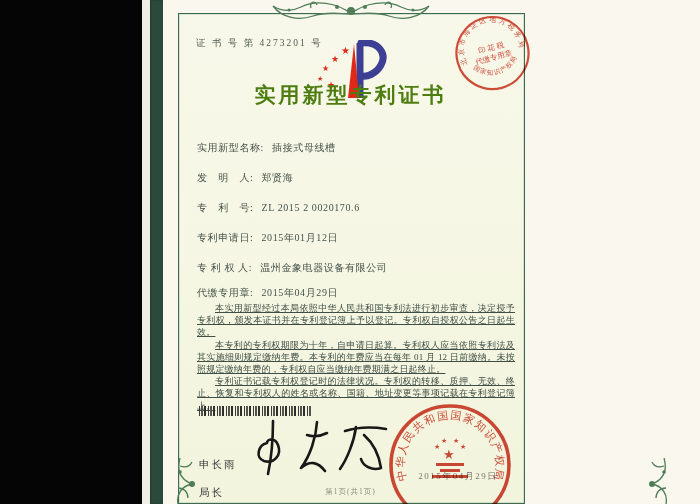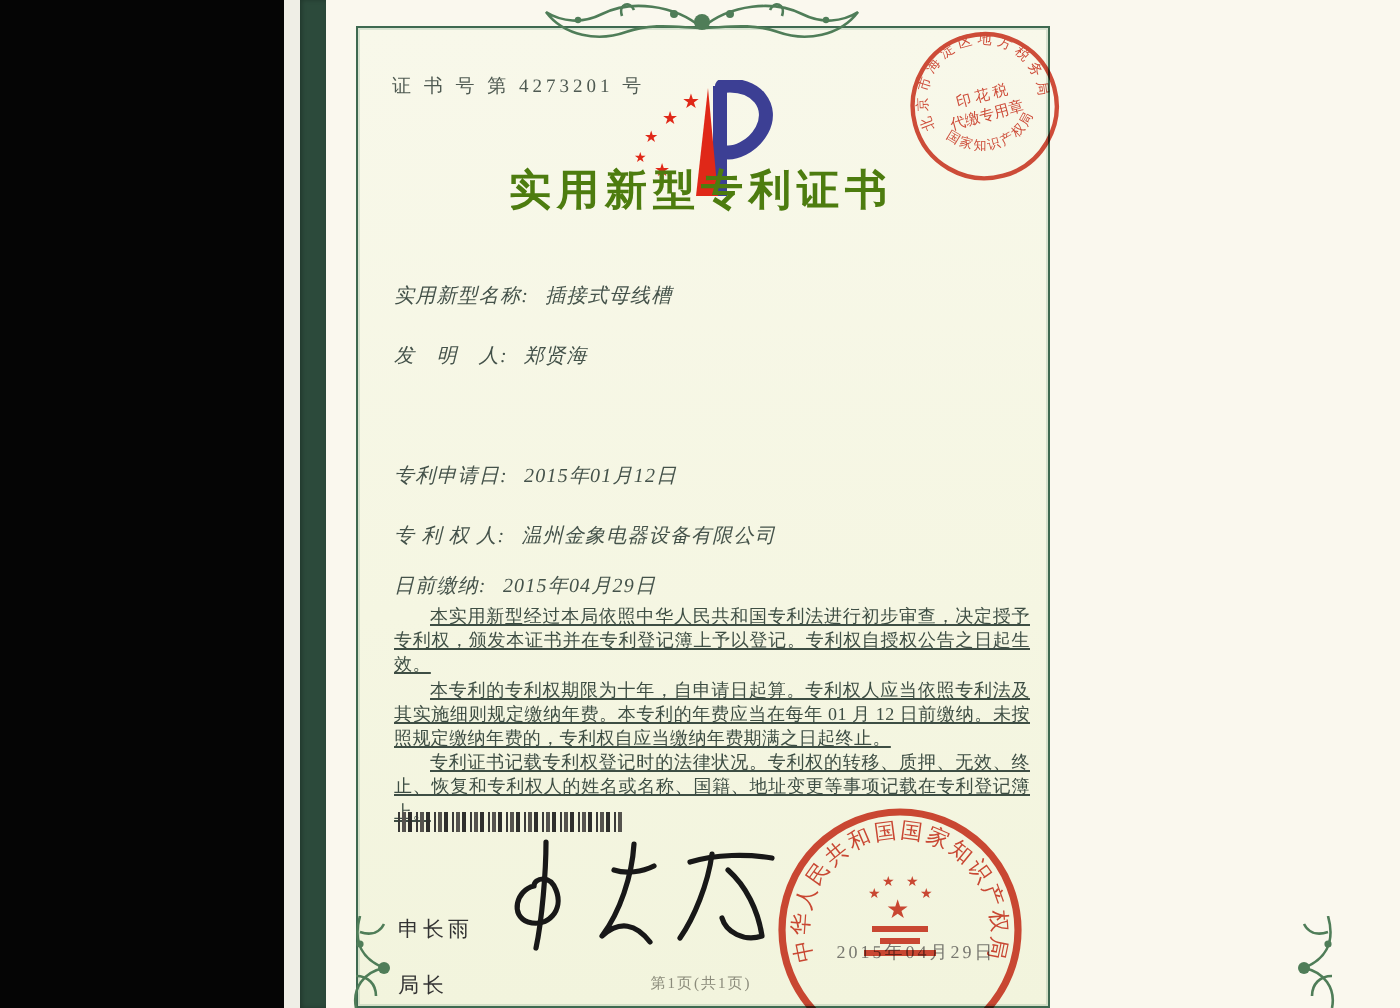--- a/index.html
+++ b/index.html
@@ -9,21 +9,21 @@
   .edge-sliver{position:absolute;left:0;top:0;width:8px;height:504px;background:#efeee6;}
   .spine{position:absolute;left:8px;top:0;width:13px;height:504px;background:#2c4a3b;
          box-shadow:1px 0 2px rgba(0,0,0,.25) inset;}
   .frame{position:absolute;left:36px;top:13px;width:345px;height:489px;
          border:1.5px solid #3e6950;background:linear-gradient(180deg,#f8f8ea 0%,#f5f6e2 60%,#f2f4dd 100%);
          box-shadow:inset 0 0 0 1px rgba(120,160,130,.25);}
   .cert-no{position:absolute;left:54px;top:37px;font-size:9.5px;letter-spacing:2px;color:#4f5a52;}
   .logo-wrap{position:absolute;left:36px;top:40px;width:345px;text-align:center;}
   .title{position:absolute;left:36px;top:81px;width:345px;text-align:center;
          font-size:21px;font-weight:700;letter-spacing:3px;color:#4d7c0f;}
-  .field{position:absolute;left:55px;font-size:10px;color:#44524a;letter-spacing:.6px;white-space:nowrap;font-style:italic;}
+  .field{position:absolute;left:55px;font-size:10px;color:#44524a;letter-spacing:.6px;white-space:nowrap;}
   .field .flabel{margin-right:5px;}
   .paras{position:absolute;left:55px;top:302px;width:318px;}
   .paras p{margin:0;font-size:9px;line-height:12.2px;color:#3e4e44;text-align:justify;
            text-indent:2em;letter-spacing:.2px;text-decoration:underline;}
   .barcode{position:absolute;left:57px;top:406px;width:112px;height:10px;
            background:repeating-linear-gradient(90deg,#3a3a38 0 1px,transparent 1px 2px,
            #55534e 2px 4px,transparent 4px 5px,#2f2f2d 5px 7px,transparent 7px 9px);}
   .sig-role{position:absolute;left:57px;top:438px;font-size:10.5px;color:#333;letter-spacing:2px;margin-top:48px;}
   .sig-name{position:absolute;left:57px;top:458px;font-size:10.5px;color:#333;letter-spacing:2px;text-align:right;}
   .sig-svg{position:absolute;left:95px;top:416px;}
@@ -108,30 +108,34 @@
     <div class="title">实用新型专利证书</div>
 
     <div class="field" style="top:141px">
       <span class="flabel">实用新型名称:</span>
       <span class="fvalue">插接式母线槽</span>
     </div>
     <div class="field" style="top:171px">
       <span class="flabel">发　明　人:</span>
       <span class="fvalue">郑贤海</span>
     </div>
+    <div class="field" style="top:201px">
+      <span class="flabel">专　利　号:</span>
+      <span class="fvalue">ZL 2015 2 0020170.6</span>
+    </div>
     <div class="field" style="top:231px">
       <span class="flabel">专利申请日:</span>
       <span class="fvalue">2015年01月12日</span>
     </div>
     <div class="field" style="top:261px">
       <span class="flabel">专 利 权 人:</span>
       <span class="fvalue">温州金象电器设备有限公司</span>
     </div>
     <div class="field" style="top:286px">
-      <span class="flabel">日前缴纳:</span>
+      <span class="flabel">代缴专用章:</span>
       <span class="fvalue">2015年04月29日</span>
     </div>
 
     <div class="paras">
       <p>本实用新型经过本局依照中华人民共和国专利法进行初步审查，决定授予专利权，颁发本证书并在专利登记簿上予以登记。专利权自授权公告之日起生效。</p>
       <p>本专利的专利权期限为十年，自申请日起算。专利权人应当依照专利法及其实施细则规定缴纳年费。本专利的年费应当在每年 01 月 12 日前缴纳。未按照规定缴纳年费的，专利权自应当缴纳年费期满之日起终止。</p>
       <p>专利证书记载专利权登记时的法律状况。专利权的转移、质押、无效、终止、恢复和专利权人的姓名或名称、国籍、地址变更等事项记载在专利登记簿上。</p>
     </div>
 
     <div class="barcode"></div>

